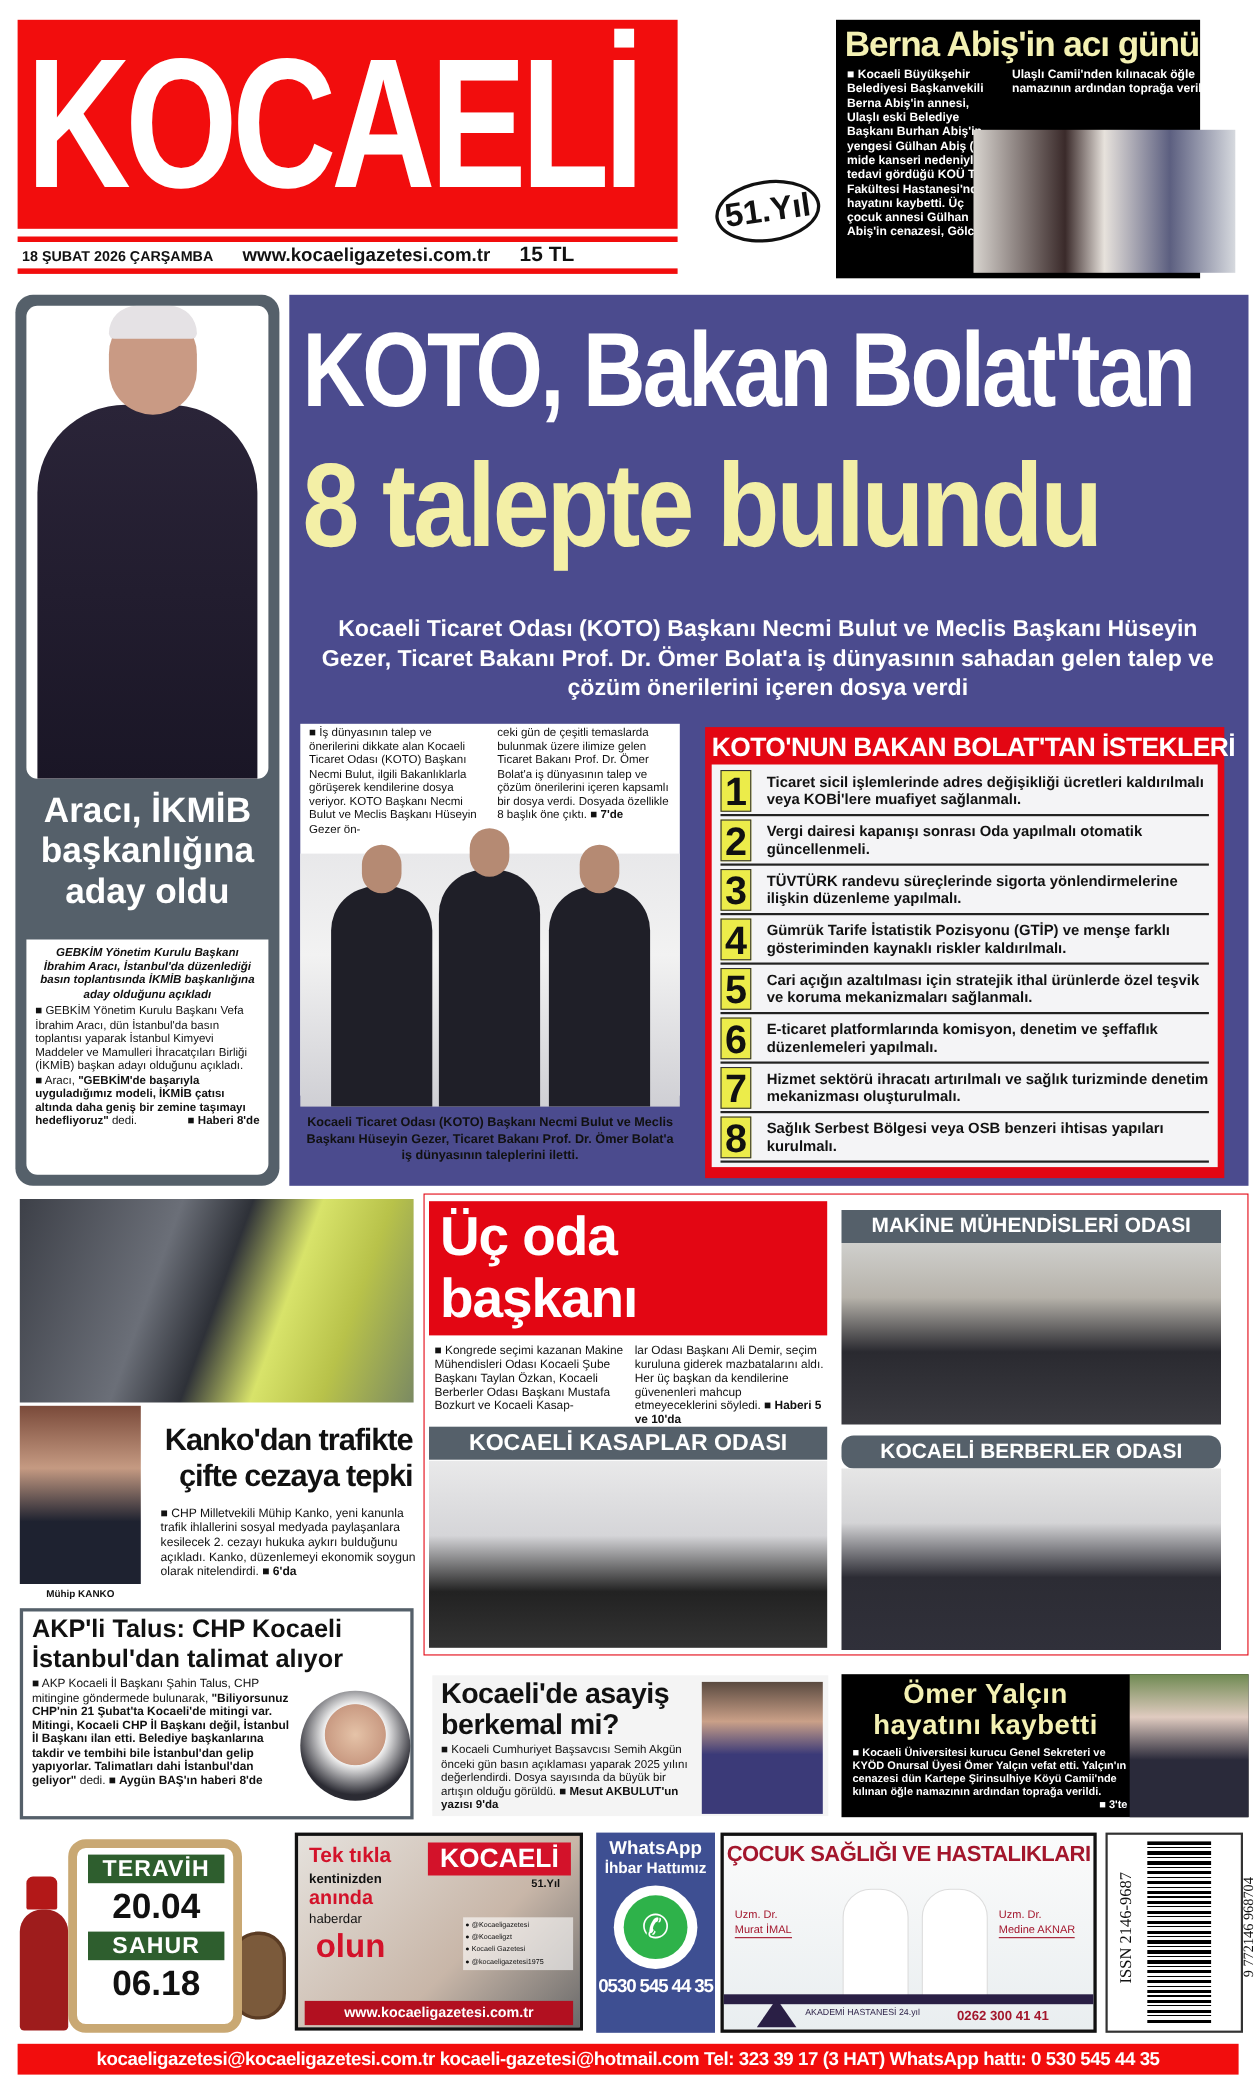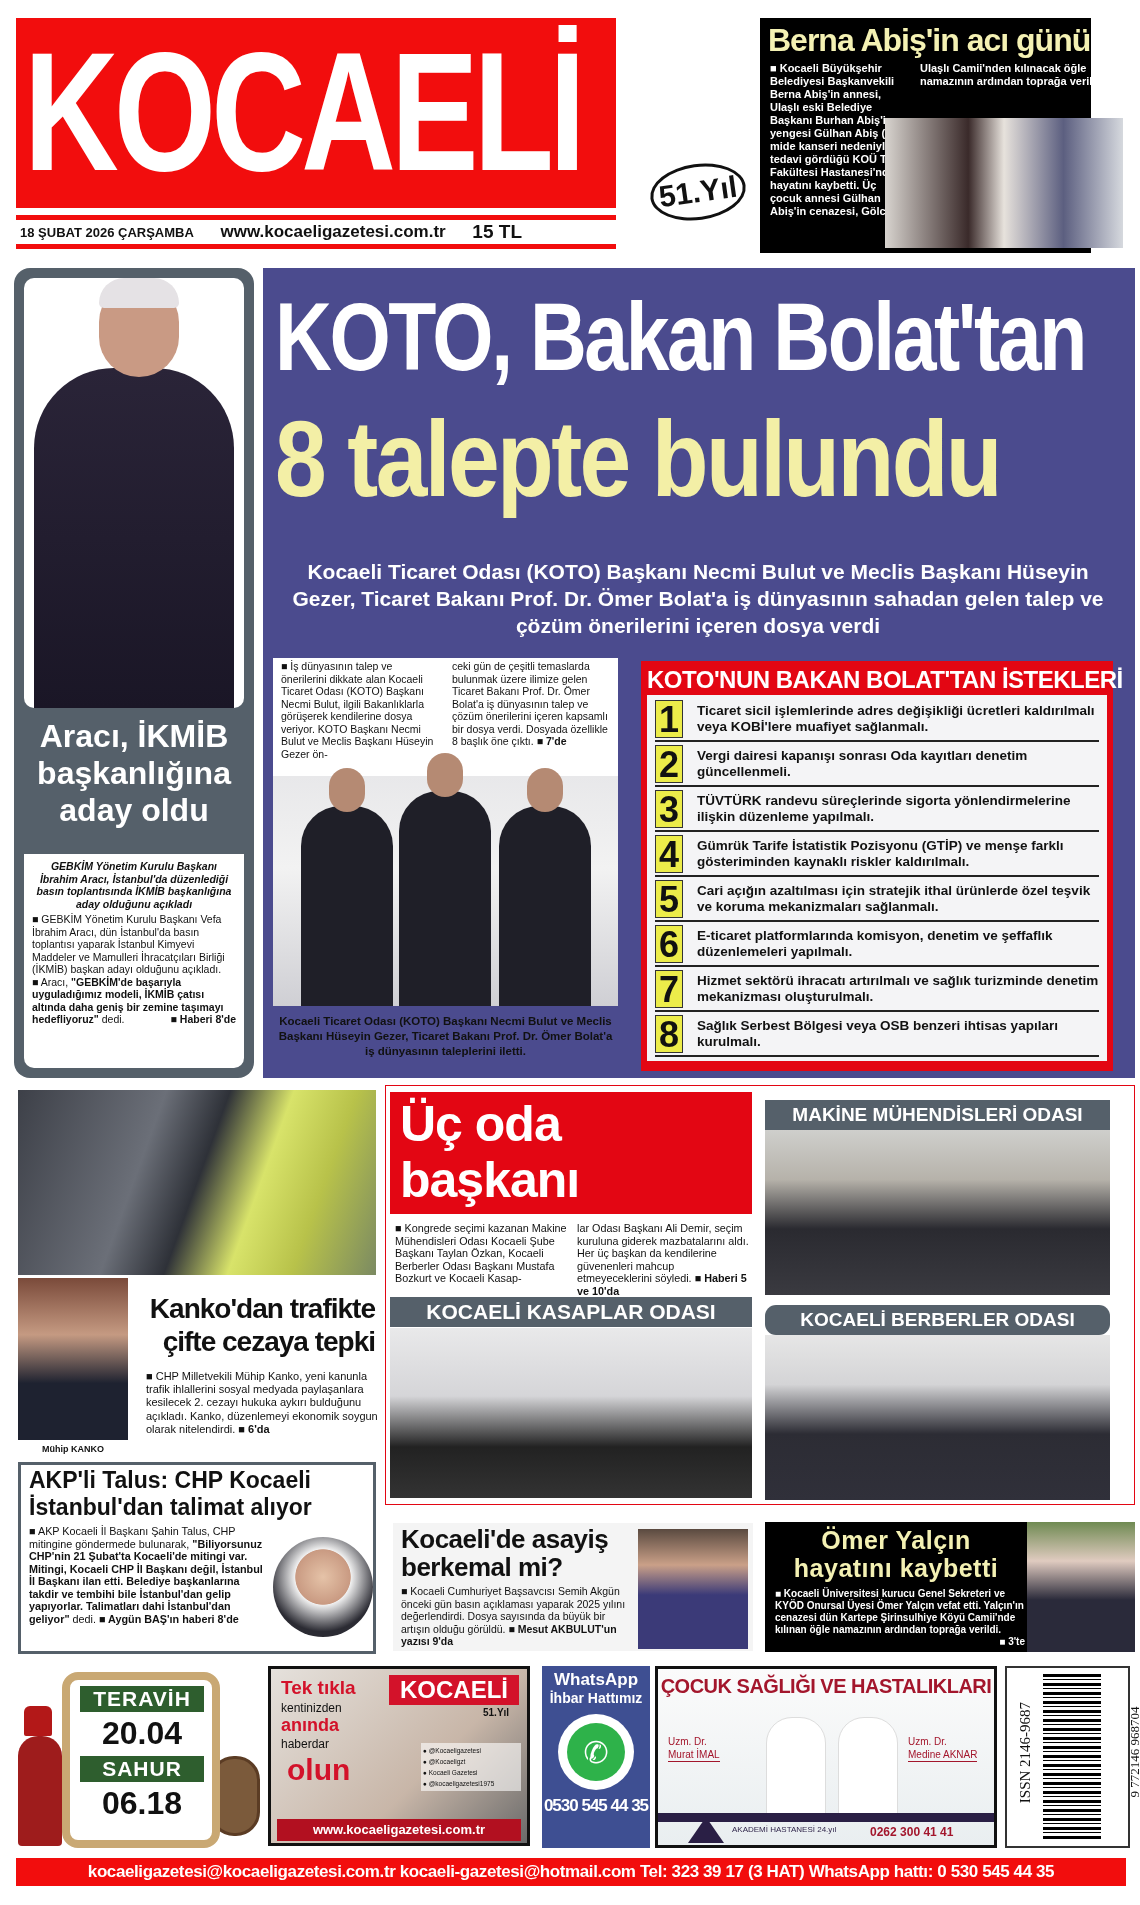--- a/index.html
+++ b/index.html
@@ -97,21 +97,21 @@
   #teravih { left: 10px; top: 1666px; width: 250px; height: 185px; }
   #teravih-frame { position: absolute; left: 52px; top: 6px; width: 158px; height: 176px; background: #fff; border: 8px solid #c9a873; border-radius: 16px; }
   .terav-lbl { position: absolute; left: 10px; width: 124px; height: 26px; background: #2e5e2e; color: #fff; font-size: 21px; font-weight: 900; text-align: center; line-height: 26px; letter-spacing: 1px; }
   .terav-time { position: absolute; left: 8px; width: 128px; font-size: 32px; font-weight: 900; text-align: center; line-height: 34px; }
   #drum { position: absolute; left: 200px; top: 90px; width: 50px; height: 80px; background: #7b5a3b; border-radius: 24px; border: 3px solid #5b3c24; }
   #mascot-hat { position: absolute; left: 14px; top: 40px; width: 28px; height: 30px; background: #b31818; border-radius: 6px 6px 2px 2px; }
   #mascot-body { position: absolute; left: 8px; top: 70px; width: 44px; height: 110px; background: #9e1c1c; border-radius: 20px 20px 4px 4px; }
 
   #social-ad { left: 268px; top: 1666px; width: 262px; height: 180px; border: 3px solid #111; background: linear-gradient(135deg,#e5e1dc 0%,#c8b6a8 60%,#6a6a6a 100%); }
   #social-tag1 { position: absolute; left: 10px; top: 8px; color: #d3122a; font-size: 19px; font-weight: 900; }
-  #social-tag2 { position: absolute; left: 10px; top: 32px; font-size: 12px; }
+  #social-tag2 { position: absolute; left: 10px; top: 32px; font-size: 12px; font-weight: bold; }
   #social-tag3 { position: absolute; left: 10px; top: 46px; color: #d3122a; font-size: 18px; font-weight: 900; }
   #social-tag4 { position: absolute; left: 10px; top: 68px; font-size: 12px; }
   #social-tag5 { position: absolute; left: 16px; top: 84px; color: #d3122a; font-size: 30px; font-weight: 900; }
   #social-logo { position: absolute; left: 118px; top: 6px; width: 130px; height: 30px; background: #d3122a; color: #fff; font-size: 24px; font-weight: 900; text-align: center; line-height: 30px; }
   #social-year { position: absolute; left: 212px; top: 38px; font-size: 10px; font-weight: 700; }
   #social-list { position: absolute; left: 150px; top: 74px; width: 100px; font-size: 6.5px; line-height: 11px; background: rgba(255,255,255,0.6); padding: 2px; }
   #social-url { position: absolute; left: 6px; top: 150px; width: 244px; height: 22px; background: #b21020; color: #fff; font-size: 13px; font-weight: 700; text-align: center; line-height: 22px; }
 
   #wa-ad { left: 542px; top: 1666px; width: 108px; height: 182px; background: #3e4f92; color: #fff; text-align: center; }
   #wa-t1 { margin-top: 4px; font-size: 17px; font-weight: 900; }
@@ -192,21 +192,21 @@
 
 <div id="req-box" class="abs">
   <div id="req-title">KOTO'NUN BAKAN BOLAT'TAN İSTEKLERİ</div>
   <div id="req-list">
     <div class="req-item">
         <span class="req-num">1</span>
         <span class="req-text">Ticaret sicil işlemlerinde adres değişikliği ücretleri kaldırılmalı veya KOBİ'lere muafiyet sağlanmalı.</span>
       </div>
     <div class="req-item">
         <span class="req-num">2</span>
-        <span class="req-text">Vergi dairesi kapanışı sonrası Oda kayıtları denetim güncellenmeli.</span>
+        <span class="req-text">Vergi dairesi kapanışı sonrası Oda yapılmalı otomatik güncellenmeli.</span>
       </div>
     <div class="req-item">
         <span class="req-num">3</span>
         <span class="req-text">TÜVTÜRK randevu süreçlerinde sigorta yönlendirmelerine ilişkin düzenleme yapılmalı.</span>
       </div>
     <div class="req-item">
         <span class="req-num">4</span>
         <span class="req-text">Gümrük Tarife İstatistik Pozisyonu (GTİP) ve menşe farklı gösteriminden kaynaklı riskler kaldırılmalı.</span>
       </div>
     <div class="req-item">

